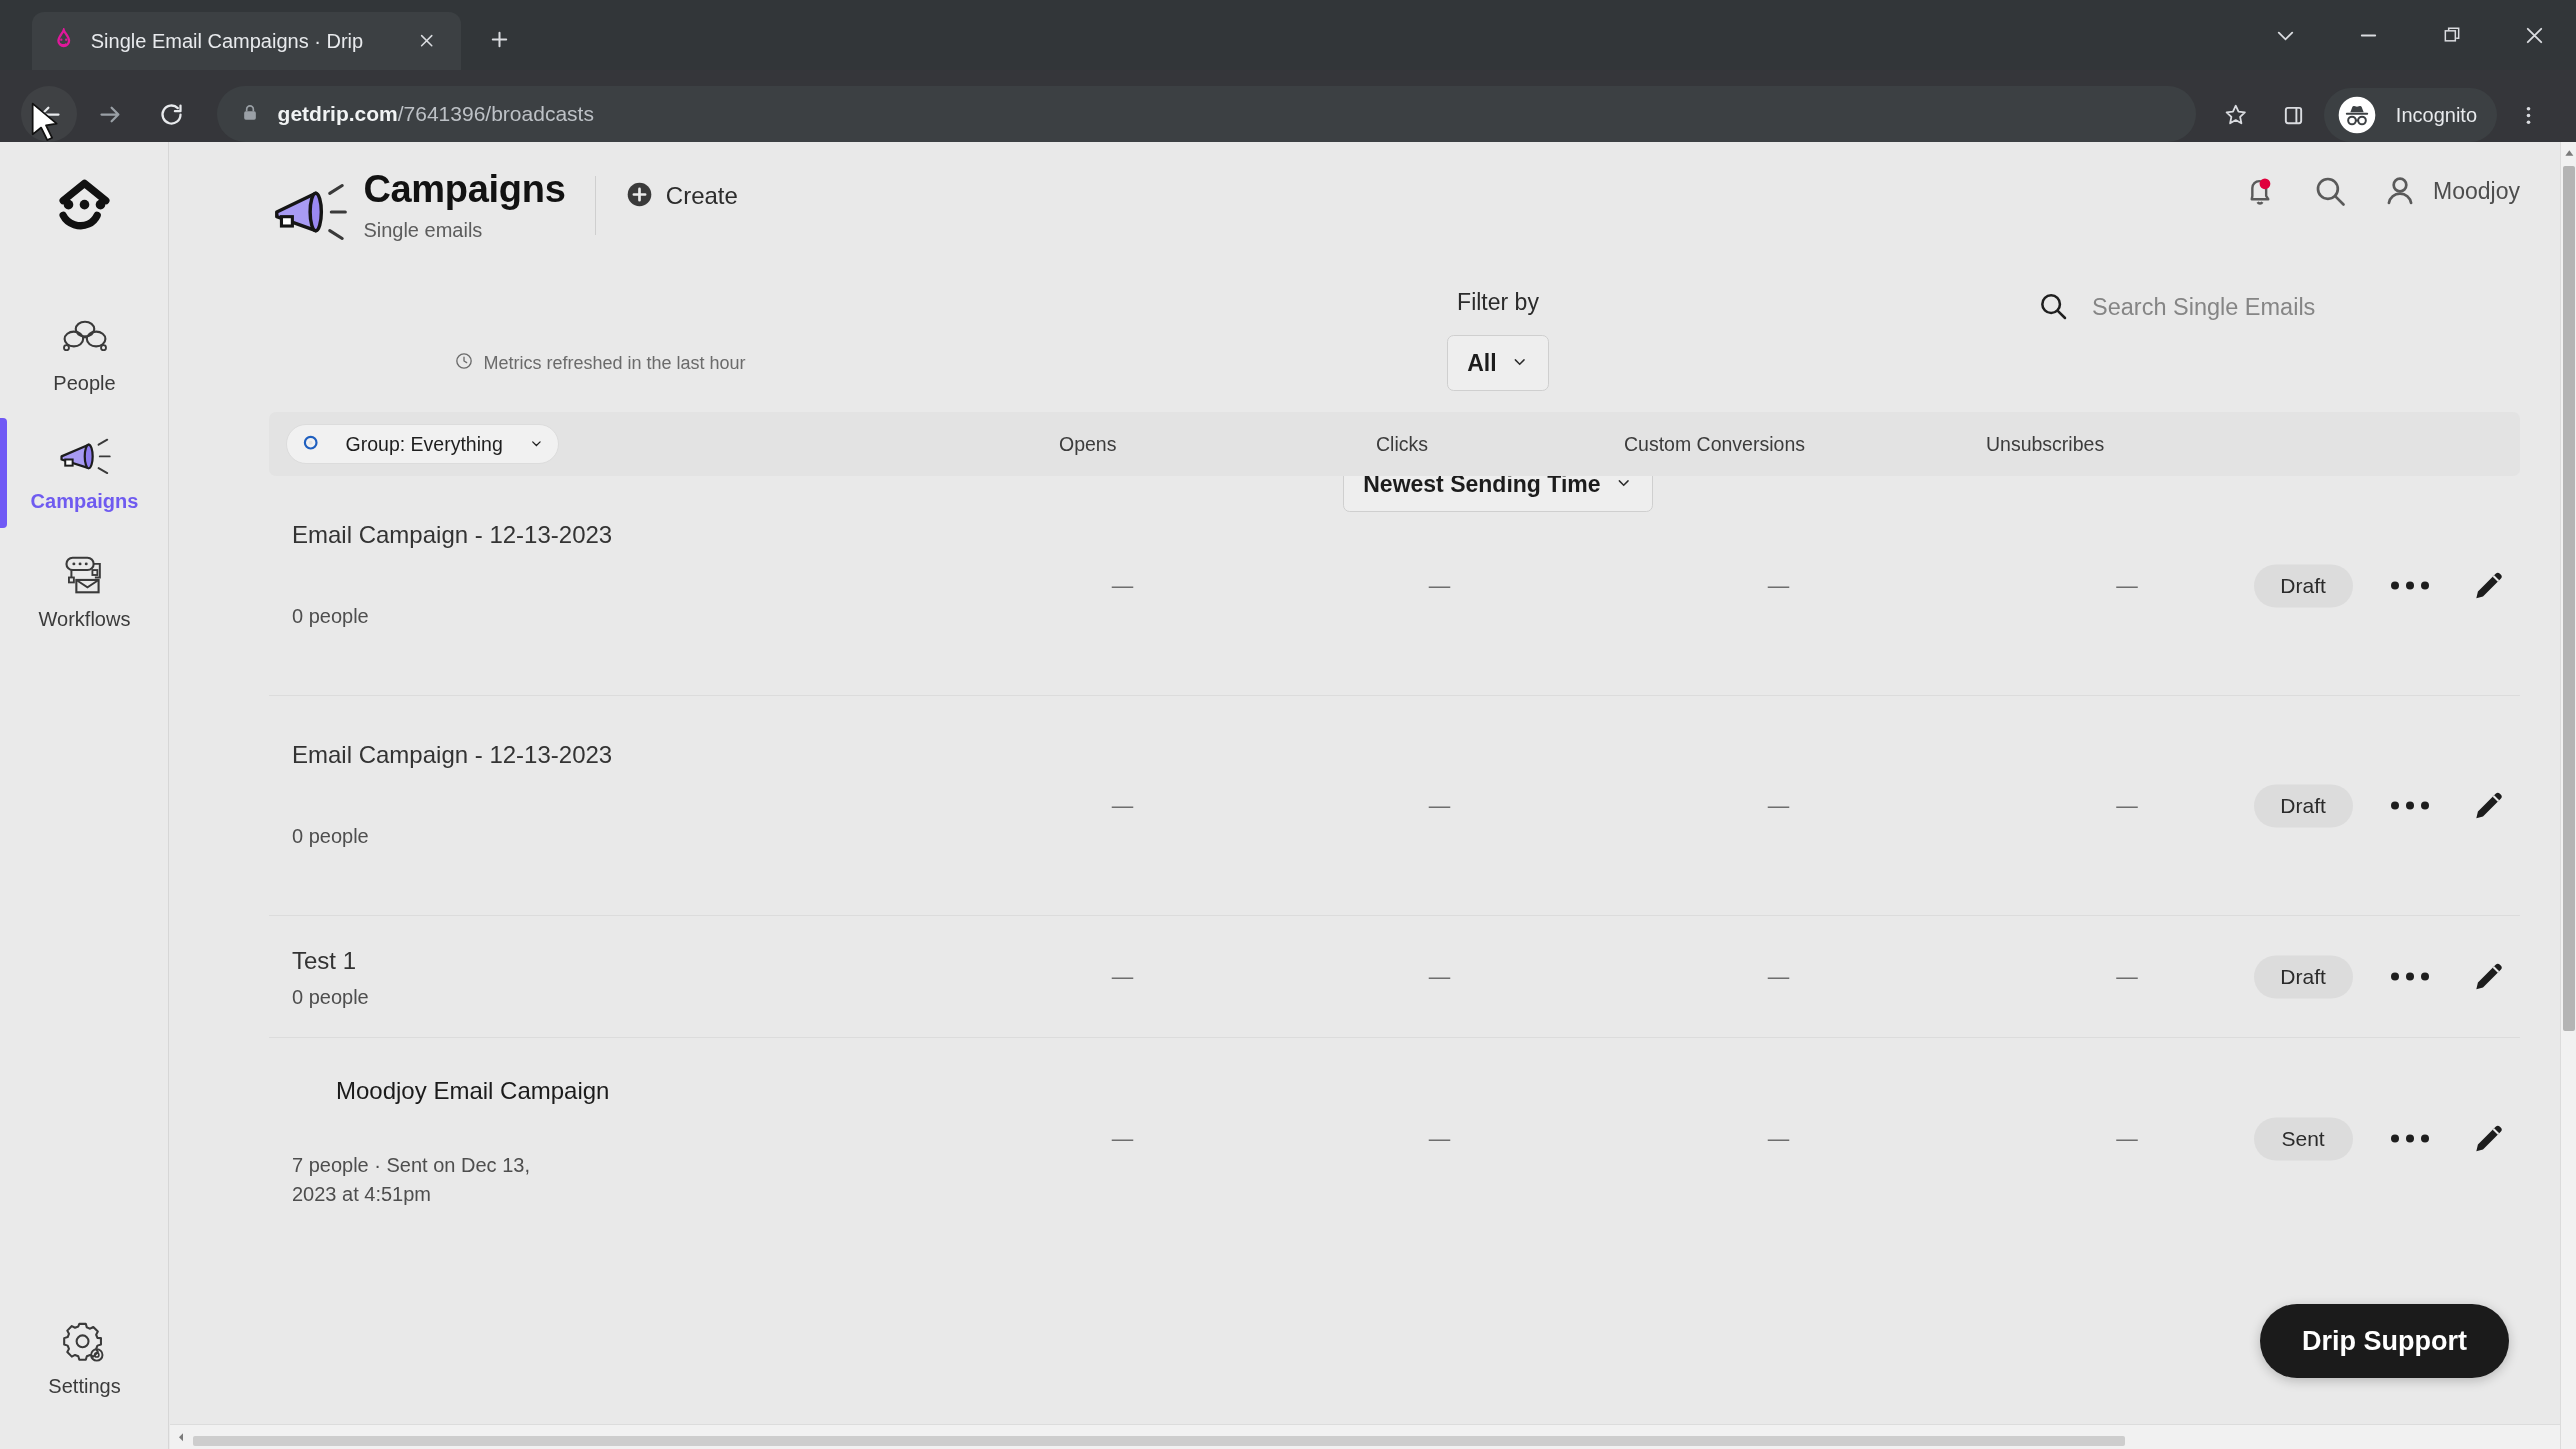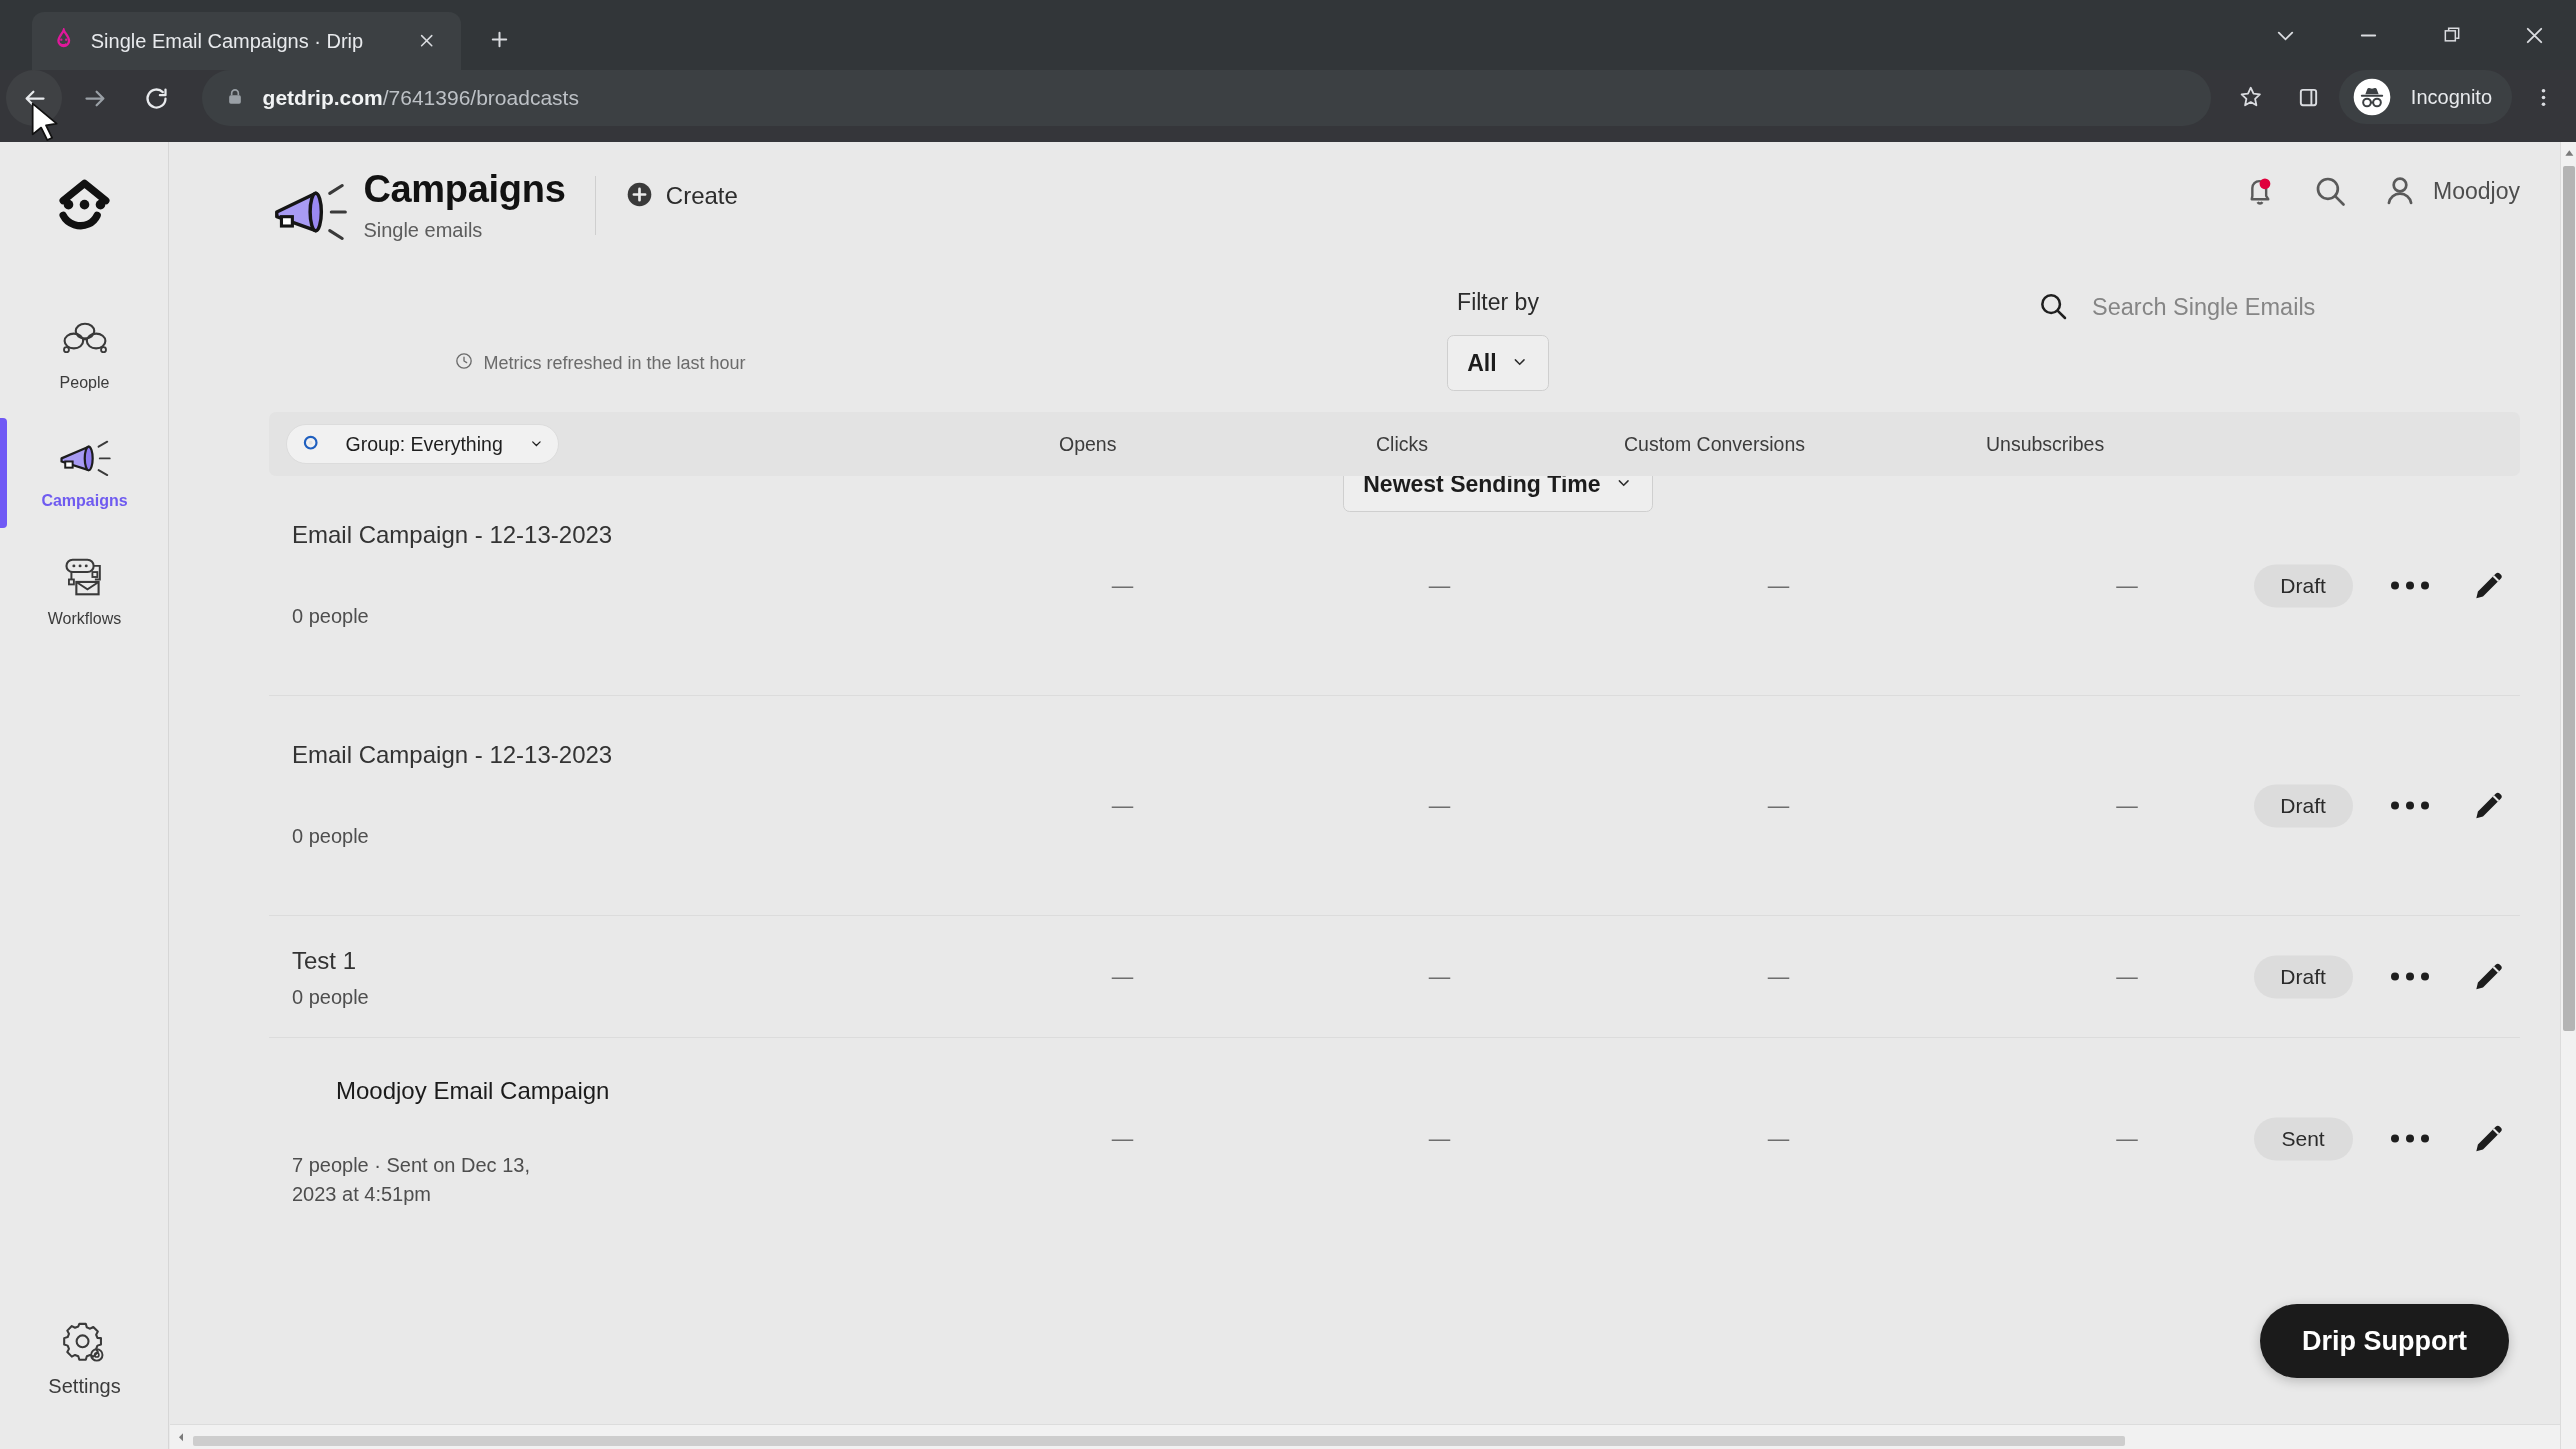--- a/index.html
+++ b/index.html
@@ -29,21 +29,21 @@
     overflow: hidden; text-overflow: ellipsis; flex: 1 1 auto;
   }
   .tab-close { width: 34px; height: 34px; flex:0 0 auto; display:flex; align-items:center; justify-content:center; border-radius: 50%; }
   .newtab { width: 42px; height: 42px; margin-left: 17.4px; margin-bottom: 9.4px; display:flex; align-items:center; justify-content:center; border-radius:50%; }
 
   .winctrls { position: absolute; right: 0; top: 0; height: 70px; display: flex; align-items: center; }
   .winbtn { width: 83px; height: 70px; display: flex; align-items: center; justify-content: center; }
 
   .toolbar {
     height: 72px; background: #35363a;
-    display: flex; align-items: flex-start; padding: 0 6px; gap: 5.4px;
+    display: flex; align-items: flex-end; padding: 0 21px; gap: 5.4px;
   }
   .navbtn { width: 56px; height: 56px; border-radius: 50%; display:flex; align-items:center; justify-content:center; flex:0 0 auto; }
   .navbtn.active-bg { background: #3f4144; }
   .omnibox {
     flex: 1 1 auto; height: 56px; background: #3c4043;
     border-radius: 29.5px; display: flex; align-items: center;
     padding: 0 23px; gap: 17.4px; margin-left: 12px;
   }
   .omnibox-url { font-size: 21px; color: #bdc1c6; white-space: nowrap; }
   .omnibox-url b { color: #f1f3f4; font-weight: 700; }
@@ -66,21 +66,21 @@
     position: absolute; left: 0; top: 0; width: 169px; height: 1307px;
     background: #eaeaea; border-right: 0.7px solid #d6d6d6;
   }
   .logo { position:absolute; left: 0; top: 32px; width: 169px; display:flex; justify-content:center; }
   .rail-items { position: absolute; left: 0; top: 154px; width: 169px; }
   .rail-item {
     width: 169px; height: 118px; display: flex; flex-direction: column;
     align-items: center; justify-content: center; gap: 9.4px; position: relative;
   }
   .rail-item .r-ico { height: 47px; display:flex; align-items:center; justify-content:center; }
-  .rail-item .r-lbl { font-size: 16px; color: #3b3b3b; }
+  .rail-item .r-lbl { font-size: 20px; color: #3b3b3b; }
   .rail-item.sel .r-lbl { color: #6f5bf0; font-weight: 700; }
   .rail-item.sel::before {
     content: ""; position: absolute; left: 0; top: 4px; width: 6.7px; height: 110px;
     background: #7059f5; border-radius: 0 4px 4px 0;
   }
   .rail-settings {
     position: absolute; left: 0; bottom: 51px; width: 169px;
     display: flex; flex-direction: column; align-items: center; gap: 9.4px;
   }
   .rail-settings .r-lbl { font-size: 20px; color: #3b3b3b; }

